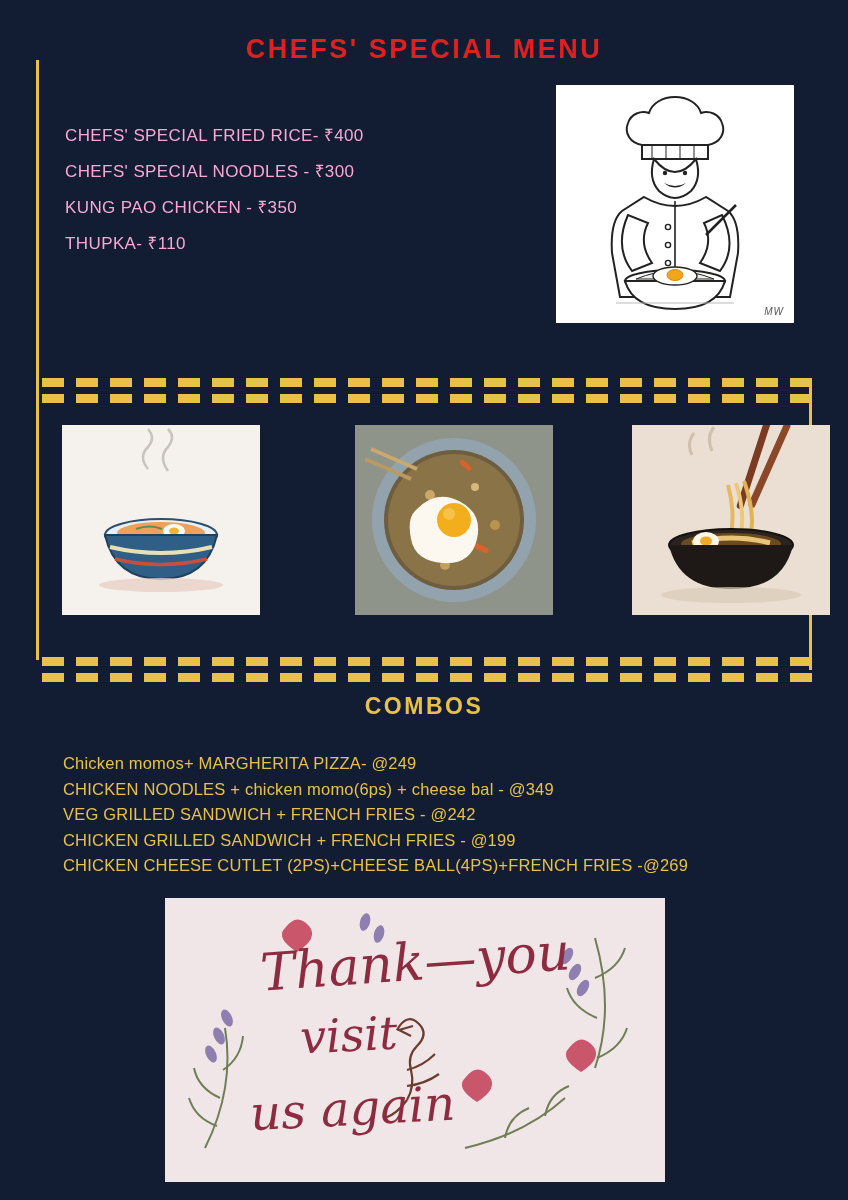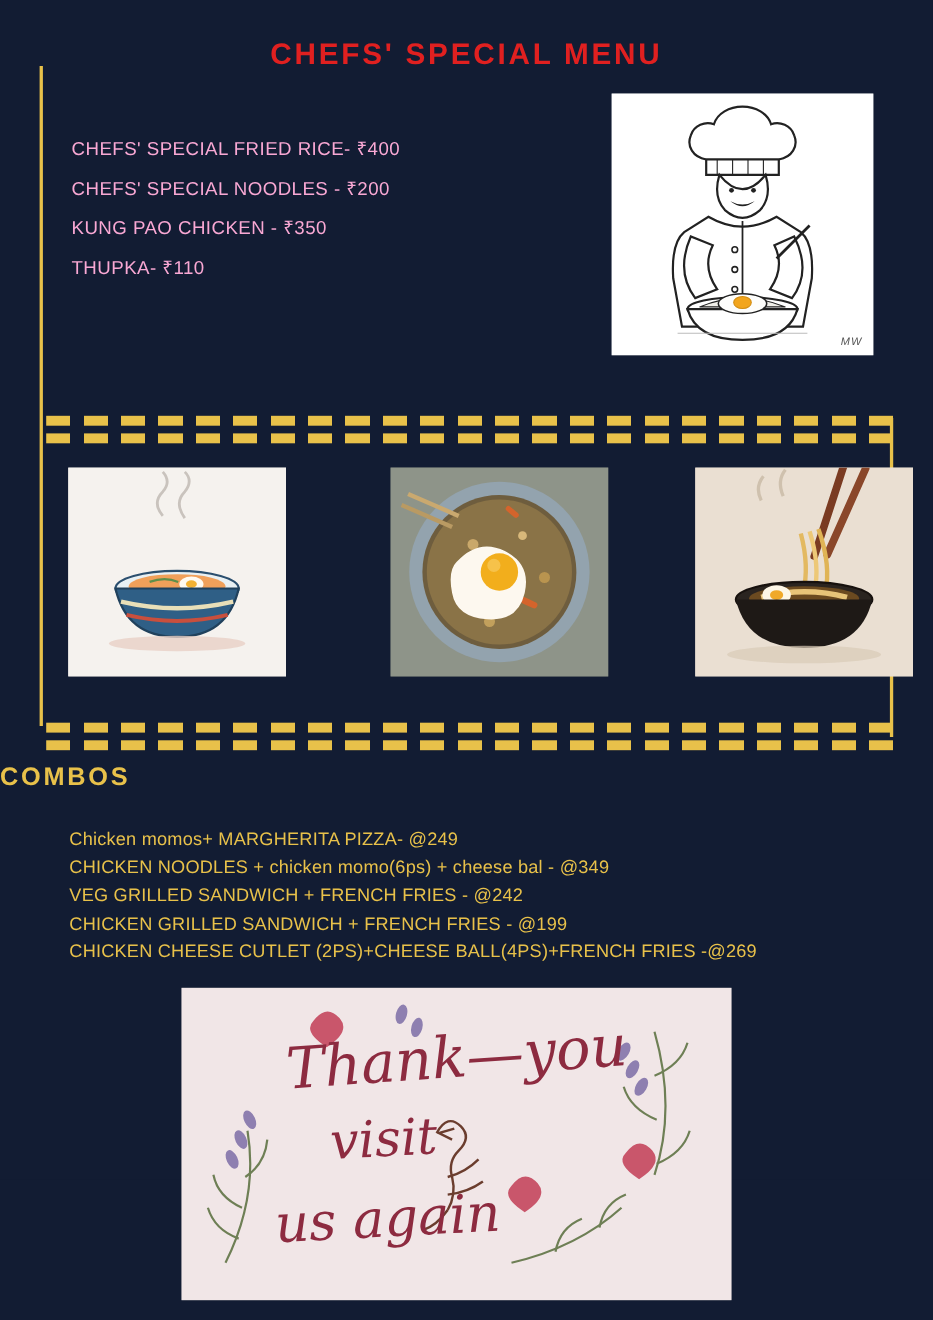--- a/index.html
+++ b/index.html
@@ -61,21 +61,21 @@
     color: #e02020;
     font-size: 27px;
     font-weight: bold;
     letter-spacing: 2.5px;
   }
   .combos-title {
     position: absolute;
     top: 693px;
     left: 0;
     width: 848px;
-    text-align: left;
+    text-align: center;
     color: #e8c14a;
     font-size: 23px;
     font-weight: bold;
     letter-spacing: 2.5px;
   }
 
   
   .specials {
     position: absolute;
     left: 65px;
@@ -168,21 +168,21 @@
   <div class="rail-right"></div>
   <div class="dashrow dash-a"></div>
   <div class="dashrow dash-b"></div>
   <div class="dashrow dash-c"></div>
   <div class="dashrow dash-d"></div>
 
   <div class="main-title">CHEFS' SPECIAL MENU</div>
 
   <div class="specials">
     <div class="line">CHEFS' SPECIAL FRIED RICE- ₹400</div>
-    <div class="line">CHEFS' SPECIAL NOODLES - ₹200</div>
+    <div class="line">CHEFS' SPECIAL NOODLES - ₹300</div>
     <div class="line">KUNG PAO CHICKEN - ₹350</div>
     <div class="line">THUPKA- ₹110</div>
   </div>
 
   <div class="chef-card">
     <svg width="238" height="238" viewBox="0 0 238 238">
       <rect x="0" y="0" width="238" height="238" fill="#ffffff"></rect>
 
       <path d="M86 60 c-12 -2 -18 -12 -14 -22 c3 -9 13 -13 21 -10 c3 -10 14 -16 26 -16 c12 0 23 6 26 16 c8 -3 18 1 21 10 c4 10 -2 20 -14 22 z" fill="#fff" stroke="#222" stroke-width="2"></path>
       <path d="M86 60 h66 v14 h-66 z" fill="#fff" stroke="#222" stroke-width="2"></path>

